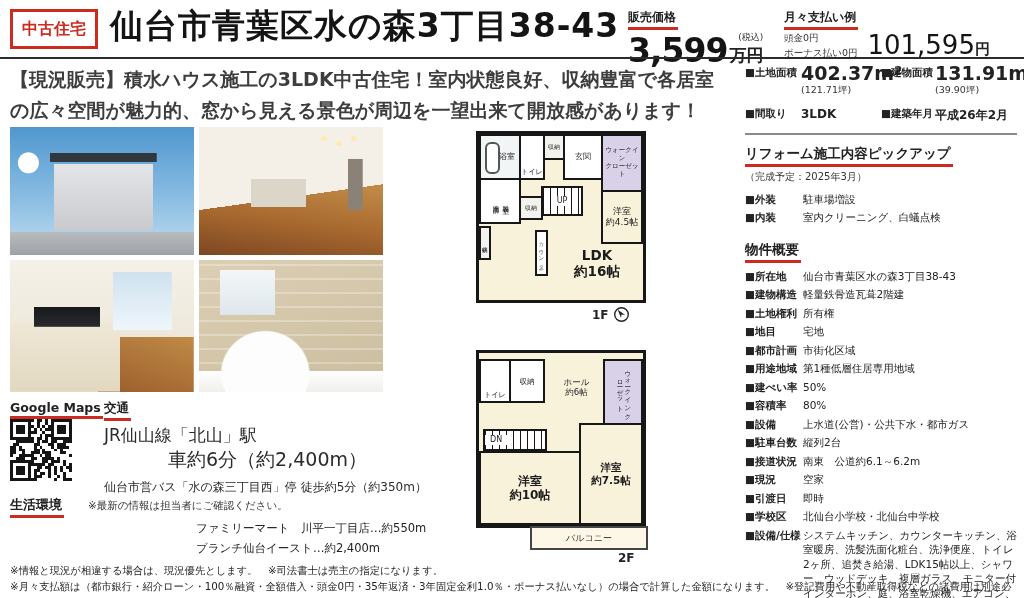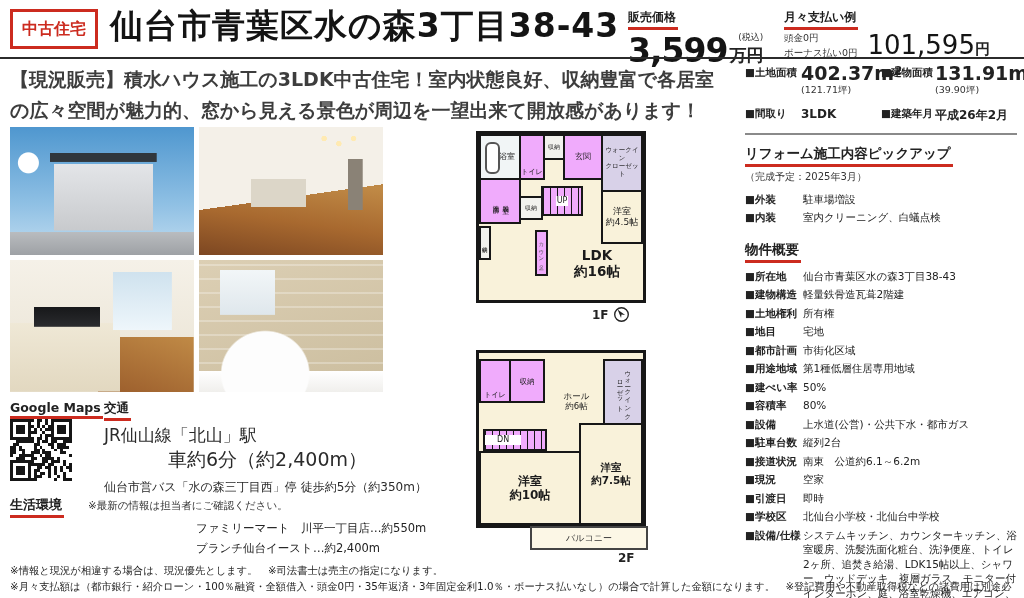--- a/index.html
+++ b/index.html
@@ -59,21 +59,21 @@
     linear-gradient(#f2f6f8,#dfe7ec) 16% 12%/30% 34% no-repeat,
     radial-gradient(ellipse at 36% 86%,#fdfdfd 0 26%,rgba(255,255,255,0) 27%),
     linear-gradient(#ffffff,#f0efec) 0% 100%/100% 16% no-repeat,
     repeating-linear-gradient(0deg,rgba(255,255,255,.28) 0 2px,rgba(0,0,0,0) 2px 14px),
     linear-gradient(160deg,#dccfb4,#cbbd9e)}
 
   
   .plan{position:absolute;border:3px solid #171717;background:var(--cream)}
   .room{position:absolute;border:2px solid #171717;display:flex;align-items:center;
         justify-content:center;text-align:center;line-height:1.2;color:#1b1b1b}
-  .white{background:#f0abfc}.gray{background:#f2f2ee}.purple{background:var(--lav)}.cream{background:var(--cream)}
+  .white{background:#ffffff}.gray{background:#f2f2ee}.purple{background:var(--lav)}.cream{background:var(--cream)}
   .noborder{border:none;background:none}
   .stairs{background-image:repeating-linear-gradient(90deg,#171717 0 1.5px,rgba(0,0,0,0) 1.5px 7px)}
   .tub{position:absolute;left:4px;top:6px;width:15px;height:32px;border:2px solid #555;border-radius:6px;background:#fff}
   .plan-label{font-size:12px;font-weight:600;color:#222;display:flex;align-items:center;gap:4px}
   .balcony{position:absolute;border:2px solid #444;background:#fcf7e6;display:flex;align-items:center;
            justify-content:center;font-size:9px;color:#333}
 
   
   .rcol{left:745px;top:62px;width:272px}
   .specgrid{display:grid;grid-template-columns:56px 80px 54px 82px;column-gap:0;row-gap:6px;align-items:start}
@@ -195,29 +195,29 @@
     </svg>
   </div>
 
   <div class="plan" style="left:476px;top:350px;width:170px;height:178px">
     <div class="room white" style="left:0;top:6px;width:32px;height:44px;font-size:7px;align-items:flex-end;padding-bottom:2px">
         <span>トイレ</span>
       </div>
     <div class="room white" style="left:30px;top:6px;width:36px;height:44px;font-size:7.5px">
         <span>収納</span>
       </div>
-    <div class="room noborder" style="left:66px;top:28px;width:63px;height:40px;font-size:8.5px">
+    <div class="room noborder" style="left:66px;top:14px;width:63px;height:40px;font-size:8.5px">
         <span class="preline">ホール
 約6帖</span>
       </div>
     <div class="room purple" style="left:124px;top:6px;width:40px;height:66px;font-size:6.5px;padding:2px">
         <span class="vtext" style="max-height:60px">ウォークインクローゼット</span>
       </div>
     <div class="room white stairs" style="left:4px;top:76px;width:64px;height:22px;font-size:8px;justify-content:flex-start">
-        <span style="background:#fff;padding:0 12px">DN</span>
+        <span style="background:#fff;padding:0 5px">DN</span>
       </div>
     <div class="room cream" style="left:0;top:98px;width:102px;height:74px;font-size:12px;font-weight:600">
         <span class="preline">洋室
 約10帖</span>
       </div>
     <div class="room cream" style="left:100px;top:70px;width:64px;height:102px;font-size:10.5px;font-weight:600">
         <span class="preline">洋室
 約7.5帖</span>
       </div>
   </div>

